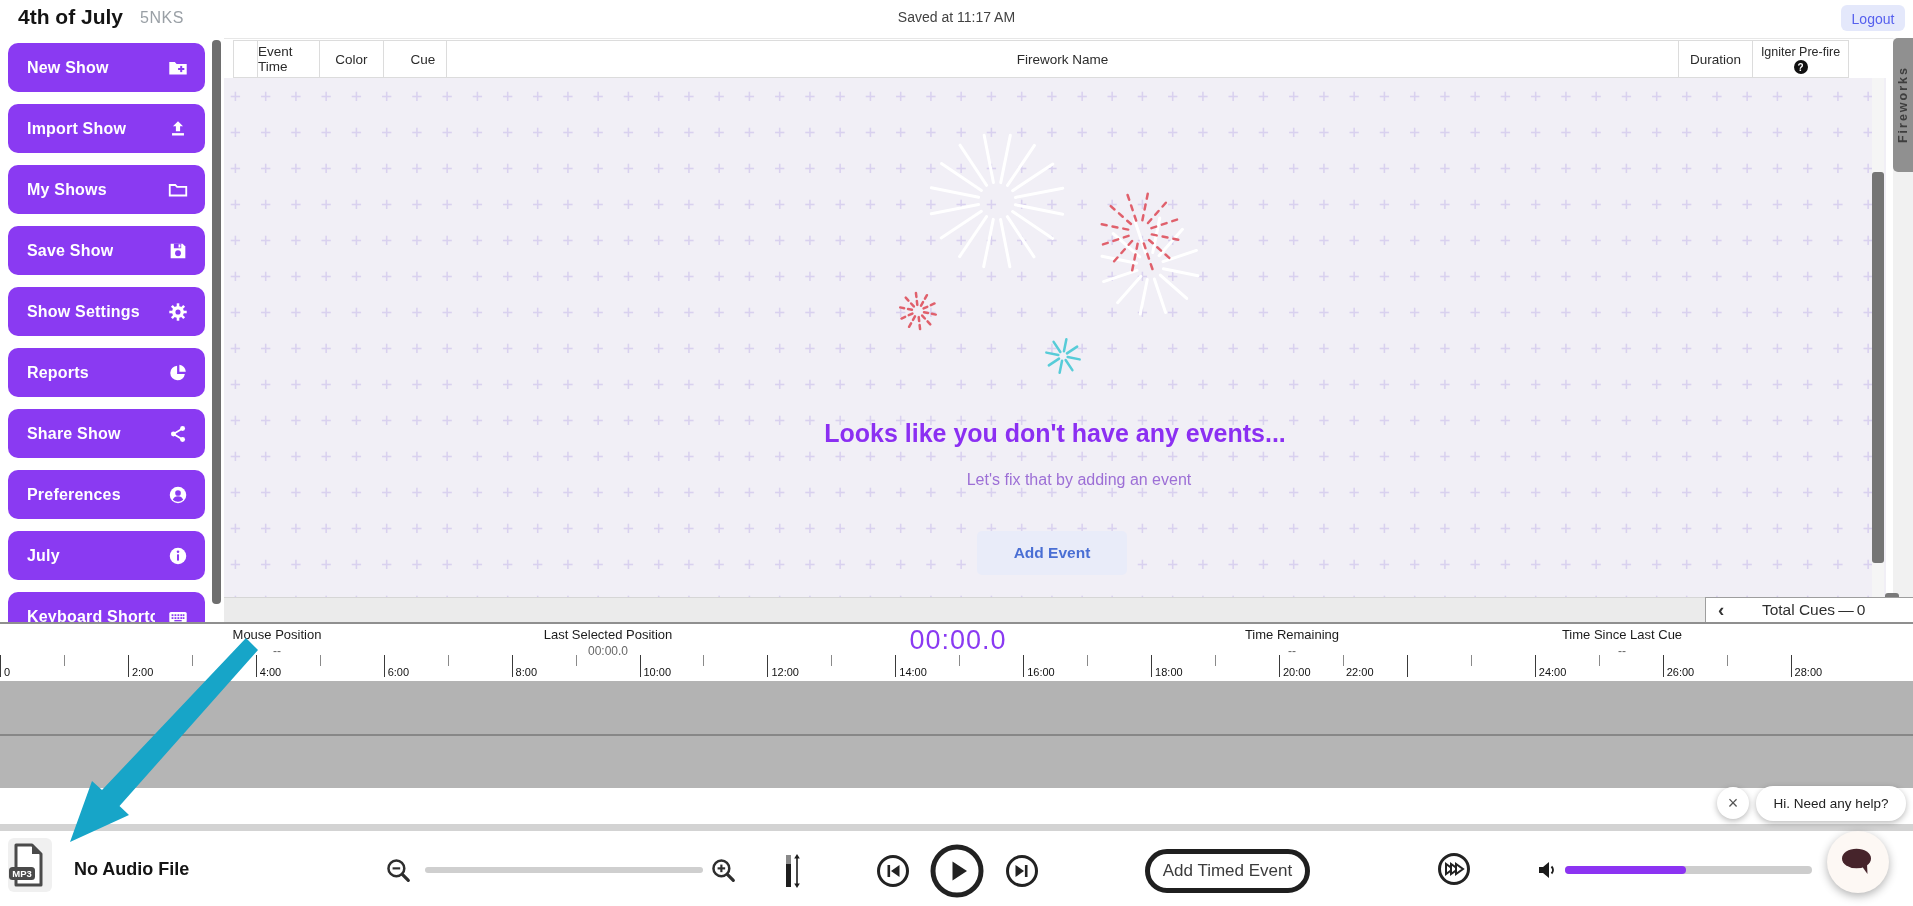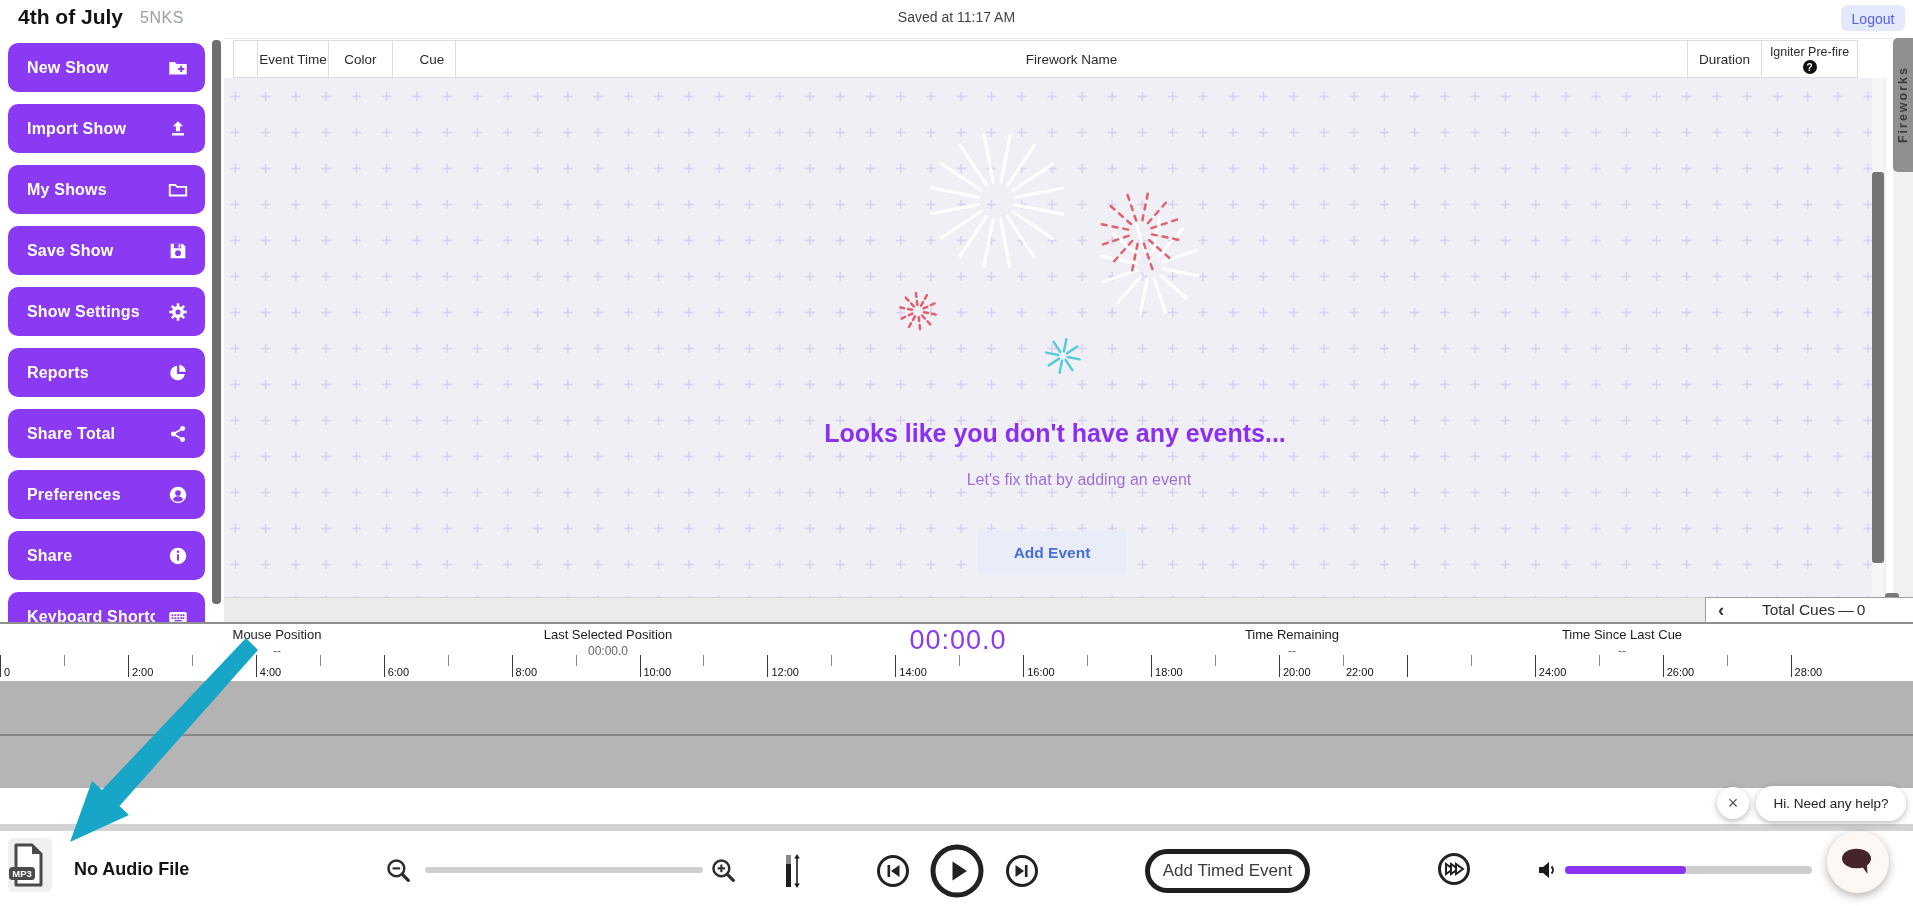--- a/index.html
+++ b/index.html
@@ -21,21 +21,21 @@
   .sb-btn .lbl{font-size:16px;font-weight:600;letter-spacing:.2px;max-width:128px;white-space:nowrap;overflow:hidden;}
   .sb-btn .icn{width:22px;height:22px;flex:0 0 22px;}
   .sb-btn .icn svg{width:22px;height:22px;display:block;}
   .sb-thumb{position:absolute;left:212px;top:40px;width:9px;height:564px;background:#6e6e6e;border-radius:4px;}
 
   
   .thead{position:absolute;left:233px;top:40px;height:38px;display:flex;}
   .th{background:#fff;border:1px solid #dcdcdc;margin-left:-1px;box-sizing:border-box;display:flex;
       align-items:center;justify-content:center;font-size:13.5px;color:#2b2b2b;}
   .th.c0{width:25px;margin-left:0;}
-  .th.c1{width:72px;} .th.c2{width:65px;} .th.c3{width:64px;padding-left:16px;}
+  .th.c1{width:63px;} .th.c2{width:65px;} .th.c3{width:64px;padding-left:16px;}
   .th.c4{width:1233px;} .th.c5{width:75px;}
   .th.c6{width:97px;flex-direction:column;line-height:1.1;font-size:12.5px;padding-top:2px;}
   .help-dot{width:14px;height:14px;border-radius:50%;background:#111;color:#fff;font-size:10px;font-weight:bold;
             display:flex;align-items:center;justify-content:center;margin-top:1px;cursor:pointer;}
 
   .events{position:absolute;left:224px;top:78px;width:1662px;height:519px;background:#f1eff6;overflow:hidden;cursor:default;}
   .plus-layer{position:absolute;left:6px;top:0;right:0;bottom:0;color:#d9d1ef;
               font-family:"DejaVu Sans Mono",monospace;font-size:18px;line-height:36px;letter-spacing:19.4px;
               white-space:pre;user-select:none;pointer-events:none;}
   .bursts{position:absolute;left:0;top:0;}
@@ -173,42 +173,42 @@
       <div class="sb-btn" style="top: 310px;">
         <span class="lbl">Reports</span>
         <span class="icn">
           <svg viewBox="0 0 24 24">
             <path d="M11 4a8 8 0 1 0 8.5 9H11z" fill="#fff"></path>
             <path d="M13.5 3a8 8 0 0 1 7 7.5h-7z" fill="#fff"></path>
           </svg>
         </span>
       </div>
       <div class="sb-btn" style="top: 371px;">
-        <span class="lbl">Share Total</span>
+        <span class="lbl">Share Show</span>
         <span class="icn">
           <svg viewBox="0 0 24 24">
             <path d="M7 12l10-6M7 12l10 6" stroke="#fff" stroke-width="2"></path>
             <circle cx="17" cy="6" r="2.7" fill="#fff"></circle>
             <circle cx="7" cy="12" r="2.7" fill="#fff"></circle>
             <circle cx="17" cy="18" r="2.7" fill="#fff"></circle>
           </svg>
         </span>
       </div>
       <div class="sb-btn" style="top: 432px;">
         <span class="lbl">Preferences</span>
         <span class="icn">
           <svg viewBox="0 0 24 24">
             <circle cx="12" cy="12" r="9" fill="#fff"></circle>
             <circle cx="12" cy="9.8" r="3.1" fill="#8a3af2"></circle>
             <path d="M6.3 17.3c1.1-2.9 3-3.9 5.7-3.9s4.6 1 5.7 3.9a9 9 0 0 1-11.4 0z" fill="#8a3af2"></path>
           </svg>
         </span>
       </div>
       <div class="sb-btn" style="top: 493px;">
-        <span class="lbl">Share</span>
+        <span class="lbl">July</span>
         <span class="icn">
           <svg viewBox="0 0 24 24">
             <circle cx="12" cy="12" r="9" fill="#fff"></circle>
             <rect x="10.9" y="10.2" width="2.2" height="6.8" fill="#8a3af2"></rect>
             <circle cx="12" cy="7.4" r="1.4" fill="#8a3af2"></circle>
           </svg>
         </span>
       </div>
       <div class="sb-btn" style="top: 554px;">
         <span class="lbl">Keyboard Shortcuts</span>

